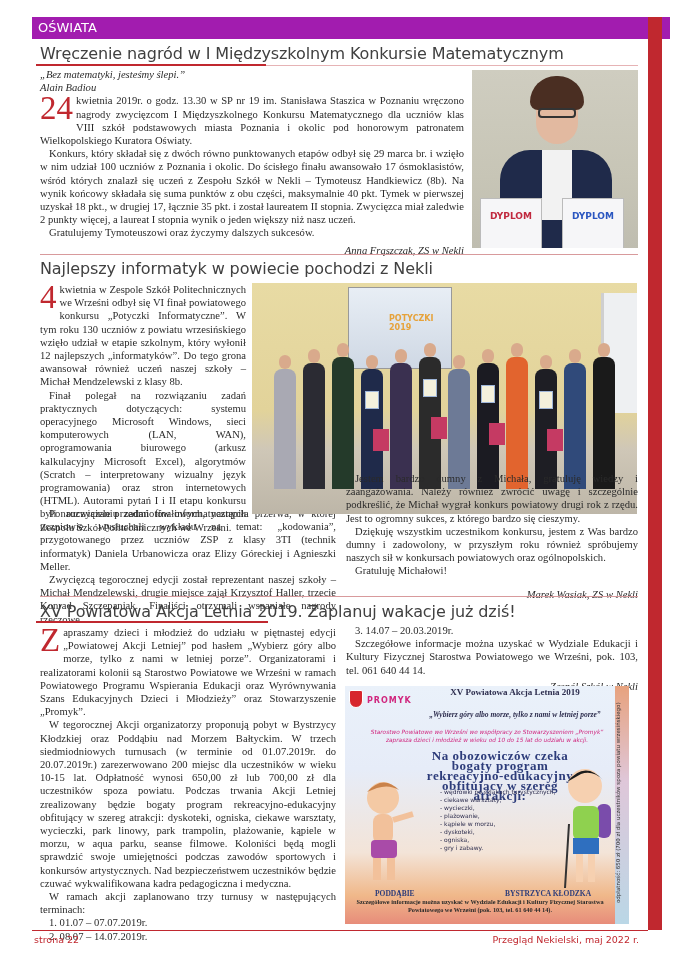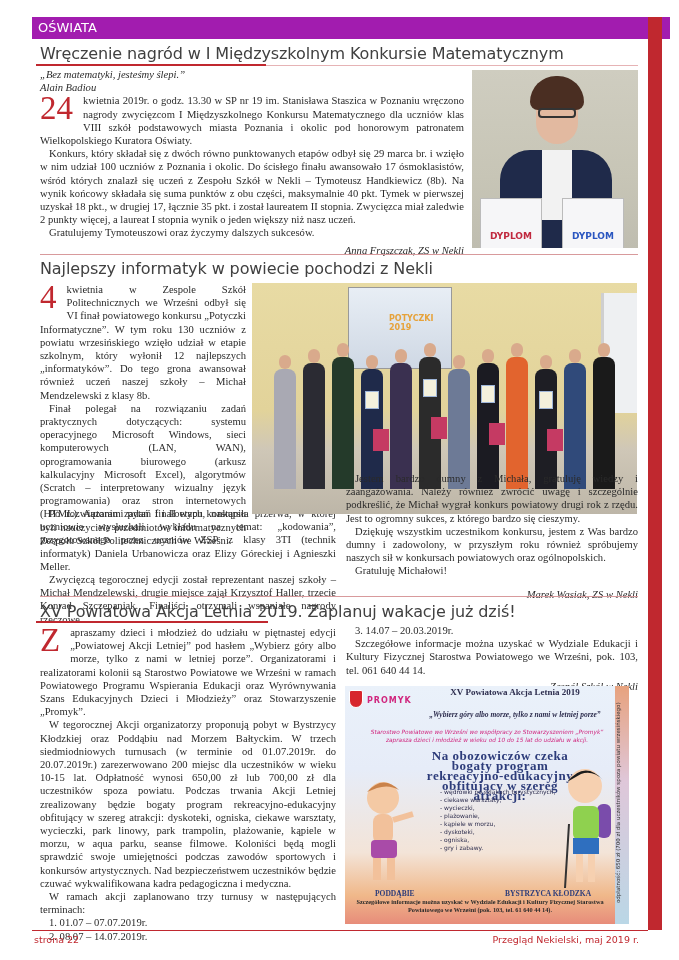--- a/index.html
+++ b/index.html
@@ -17,32 +17,32 @@
     font-size: 16px; white-space: nowrap; letter-spacing: -0.1px;
   }
   .headline-rule { position: absolute; height: 1px; background: #c0282f; }
   .headline-rule.thick { height: 2px; }
 
   .body-text { position: absolute; font-size: 10.6px; line-height: 13.2px; text-align: justify; hyphens: manual; }
   .body-text p { text-indent: 9px; }
   .body-text p.noindent { text-indent: 0; }
   .quote { font-style: italic; }
   .sig { font-style: italic; text-align: right; }
-  .dropcap { float: left; font-size: 33px; line-height: 26px; color: #c0282f; margin: 1px 10px 0 0; font-family: "Liberation Serif", serif; }
+  .dropcap { float: left; font-size: 33px; line-height: 26px; color: #c0282f; margin: 1px 3px 0 0; font-family: "Liberation Serif", serif; }
 
   .photo { position: absolute; overflow: hidden; }
 
   
   .p1 { left: 472px; top: 70px; width: 166px; height: 178px; background: linear-gradient(180deg,#cfcdc0 0%,#c7c5b6 60%,#bfbdb0 100%); }
   .p1 .hair { position:absolute; left:58px; top:6px; width:54px; height:34px; border-radius:26px 26px 8px 8px; background:#4a2e22; }
   .p1 .face { position:absolute; left:64px; top:22px; width:42px; height:52px; border-radius:18px 18px 22px 22px; background:#e2b9a0; }
   .p1 .glasses { position:absolute; left:66px; top:38px; width:38px; height:10px; border:2px solid #333; border-radius:4px; }
   .p1 .body { position:absolute; left:28px; top:80px; width:112px; height:110px; border-radius:30px 30px 0 0; background:#1f2a4a; }
   .p1 .shirt { position:absolute; left:70px; top:80px; width:30px; height:70px; background:#f2f2f2; }
-  .p1 .dip { position:absolute; top:128px; width:62px; height:52px; background:#f6f6f8; border:1px solid #bbb; font-family:"DejaVu Sans",sans-serif; font-weight:bold; font-size:9px; text-align:center; padding-top:32px; }
+  .p1 .dip { position:absolute; top:128px; width:62px; height:52px; background:#f6f6f8; border:1px solid #bbb; font-family:"DejaVu Sans",sans-serif; font-weight:bold; font-size:9px; text-align:center; padding-top:12px; }
   .p1 .dip1 { left:8px; color:#c0283e; }
   .p1 .dip2 { left:90px; color:#2a56c0; }
 
   
   .p2 { left: 252px; top: 283px; width: 385px; height: 231px; background: linear-gradient(180deg,#e8dba4 0%,#e2d39a 55%,#cfc7b7 72%,#bdb6a8 100%); }
   .p2 .screen { position:absolute; left:96px; top:4px; width:104px; height:82px; background:linear-gradient(180deg,#e8eef5,#cfd8e4); border:1px solid #999; }
   .p2 .window { position:absolute; right:0; top:10px; width:36px; height:120px; background:#eef0f2; border-left:3px solid #cfcfcf; }
   .p2 .person { position:absolute; border-radius:8px 8px 0 0; }
   .p2 .head { position:absolute; width:12px; height:14px; border-radius:6px; background:#d9aa8c; }
   .p2 .cert { position:absolute; width:14px; height:18px; background:#f4f1dc; border:1px solid #9fb6d8; }
@@ -212,13 +212,13 @@
     <line x1="12" y1="60" x2="8" y2="124" stroke="#333" stroke-width="2"></line>
   </svg>
   <div class="place1">PODDĄBIE</div>
   <div class="place2">BYSTRZYCA KŁODZKA</div>
   <div class="foot">Szczegółowe informacje można uzyskać w Wydziale Edukacji i Kultury Fizycznej Starostwa Powiatowego we Wrześni (pok. 103, tel. 61 640 44 14).</div>
   <div class="side">odpłatność: 650 zł (700 zł dla uczestników spoza powiatu wrzesińskiego)</div>
 </div>
 
 <div class="footer-rule"></div>
 <div class="footer" style="left:34px;">strona 22</div>
-<div class="footer" style="right:40px;">Przegląd Nekielski, maj 2019 r.</div>
+<div class="footer" style="right:40px;">Przegląd Nekielski, maj 2022 r.</div>
 
 </body></html>

